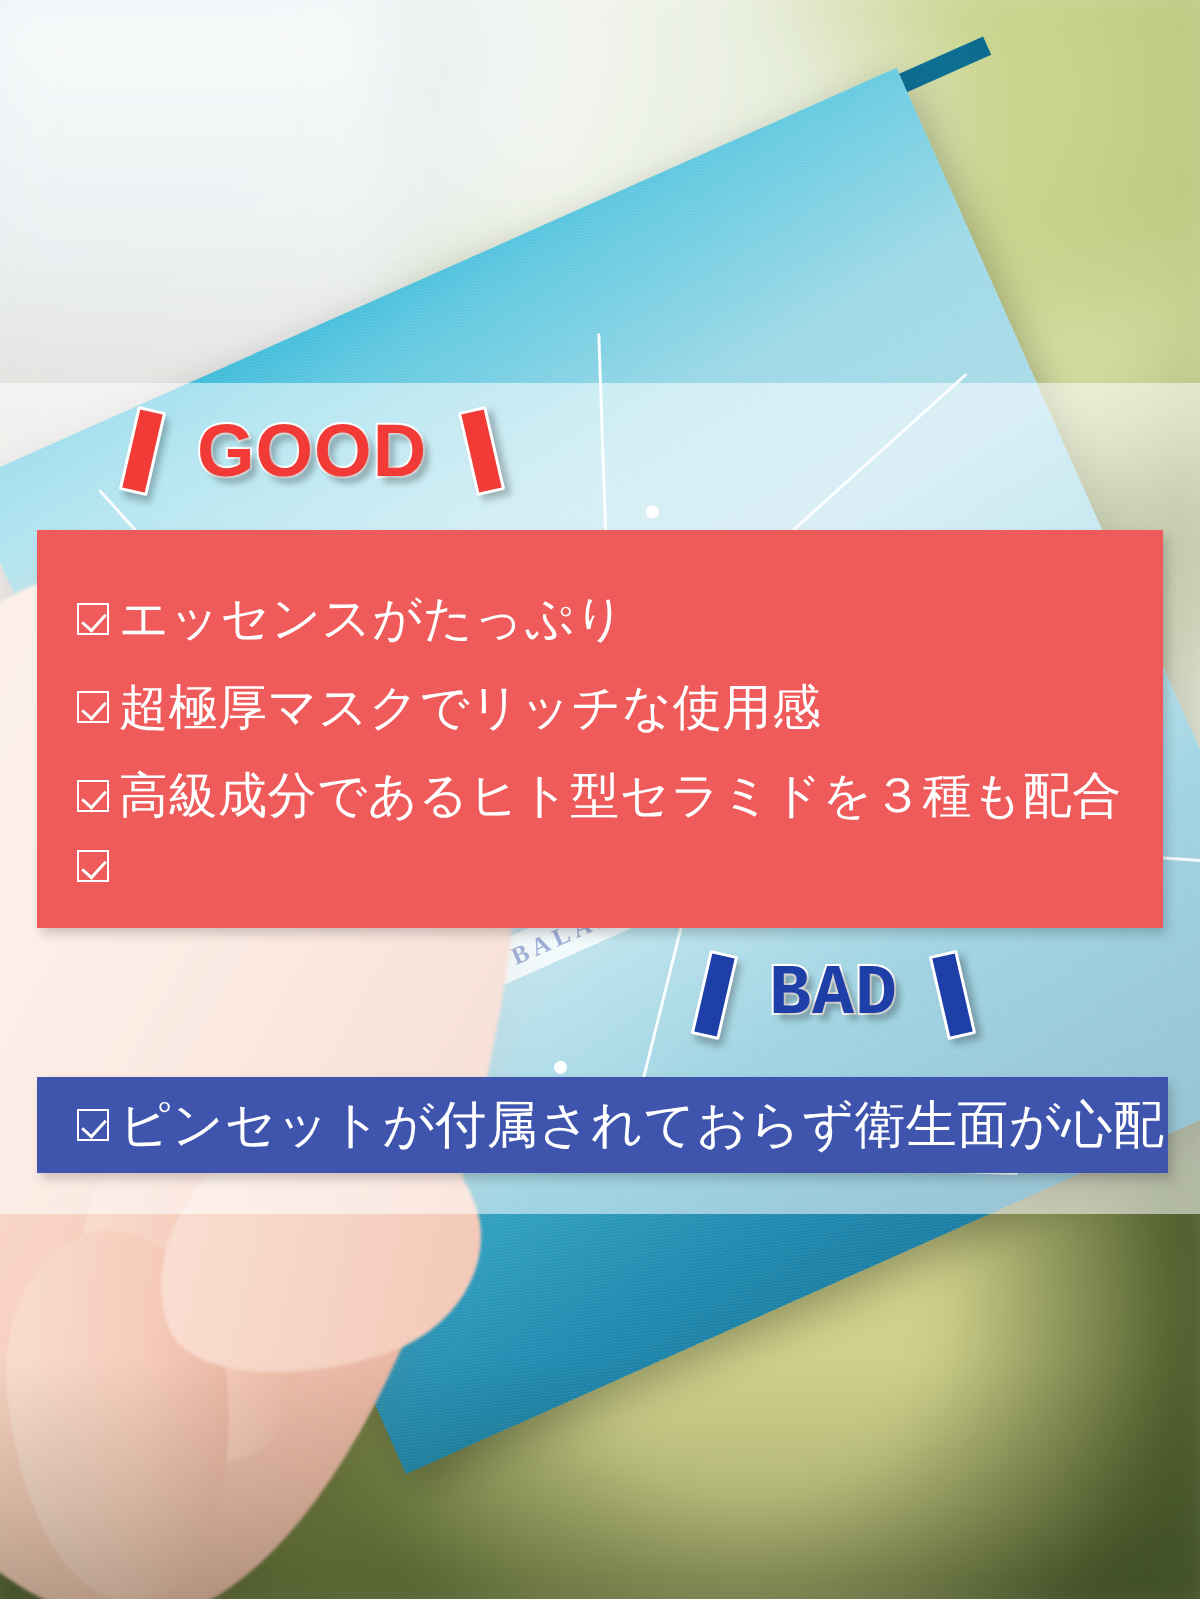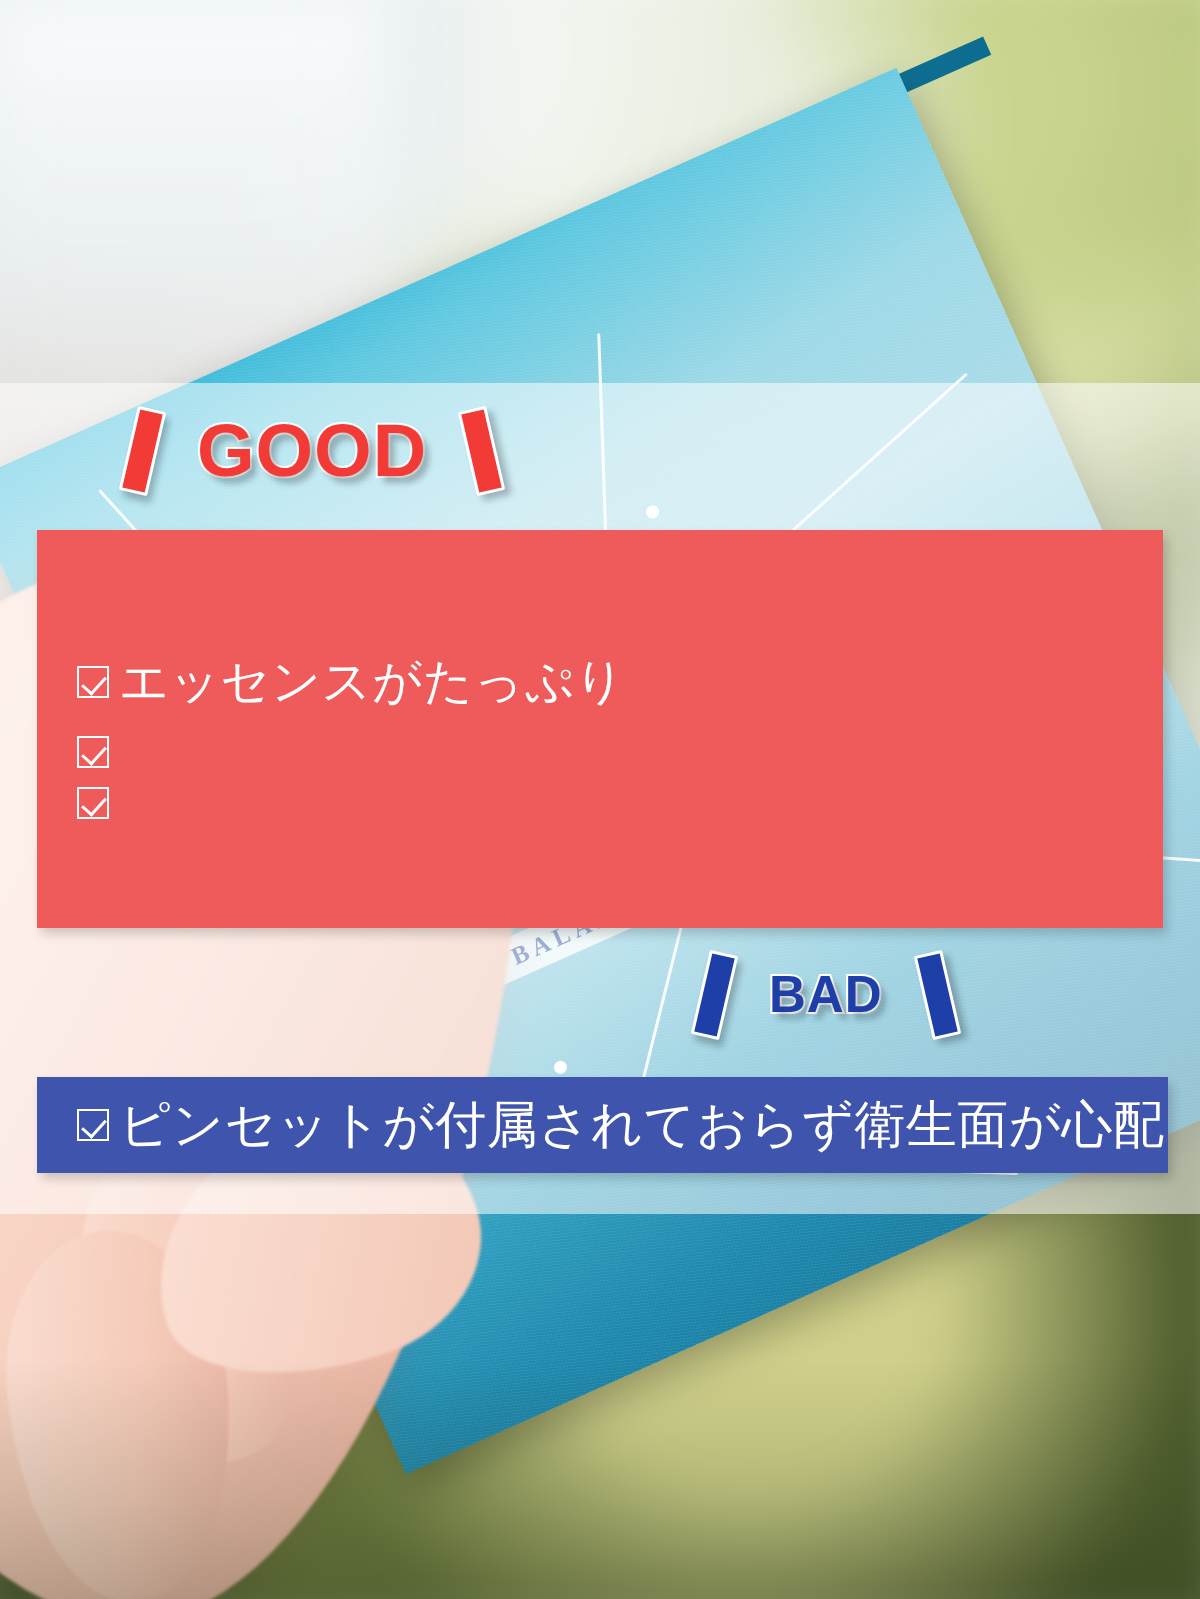--- a/index.html
+++ b/index.html
@@ -199,21 +199,21 @@
   .headword {
     font-size: 74px;
     font-weight: 900;
     letter-spacing: 1px;
     line-height: .95;
     -webkit-text-stroke: 4px #ffffff;
     paint-order: stroke fill;
     text-shadow: 6px 7px 6px rgba(0,0,0,.26);
   }
   .headword-good { color: #f23a36; }
-  .headword-bad  { color: #1f3fa8; font-size: 51px; }
+  .headword-bad  { color: #1f3fa8; font-size: 70px; font-family: Liberation Mono, monospace; }
 
   
   .panel {
     position: absolute;
     box-shadow: 4px 6px 10px rgba(0,0,0,.18);
   }
   .panel-good {
     left: 37px;
     top: 530px;
     width: 1126px;
@@ -328,20 +328,25 @@
     </div>
 
     <div class="panel panel-good">
       <div class="panel-lines">
         <div class="bullet">
           <span class="chk"></span>
           <span>エッセンスがたっぷり</span>
         </div>
         <div class="bullet">
           <span class="chk"></span>
+          <span>超極厚マスクでリッチな使用感</span>
+        </div>
+        <div class="bullet">
+          <span class="chk"></span>
+          <span>高級成分であるヒト型セラミドを３種も配合</span>
         </div>
         <div class="bullet">
           <span class="chk"></span>
         </div>
       </div>
     </div>
 
     <div class="heading heading-bad">
       <span class="slash left slash-bad"></span>
       <span class="headword headword-bad">BAD</span>

